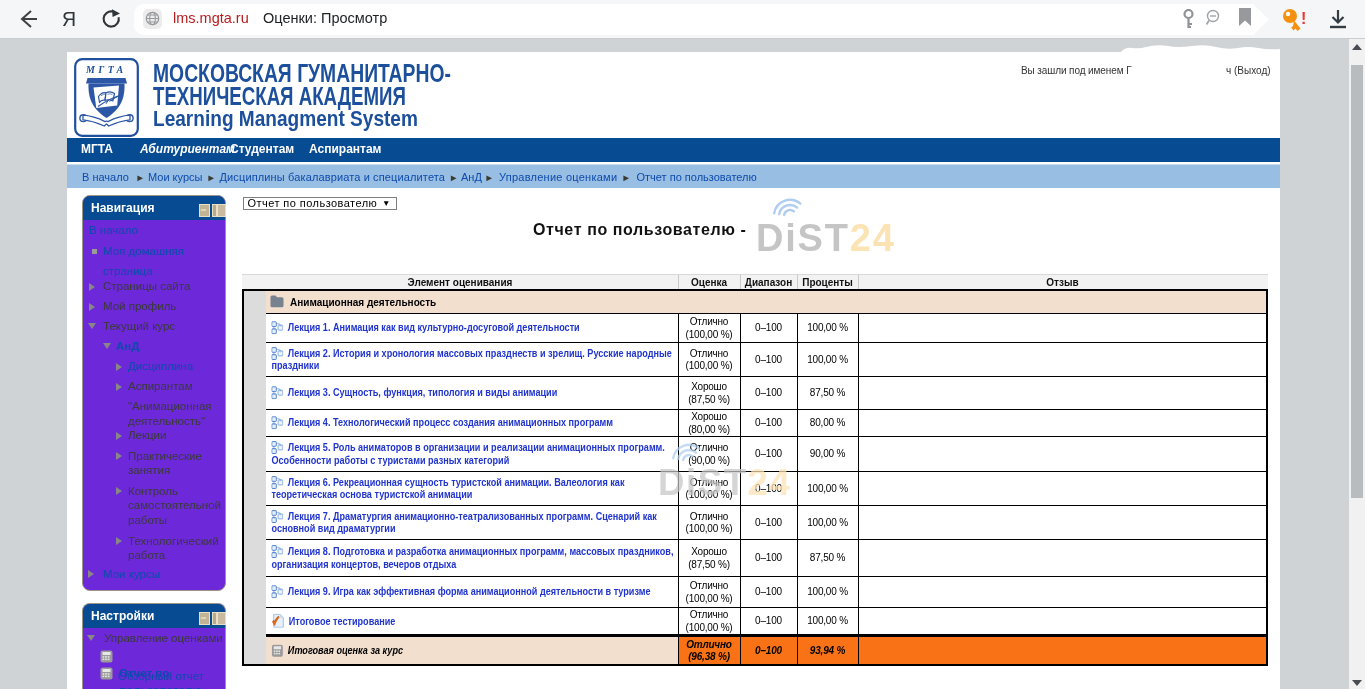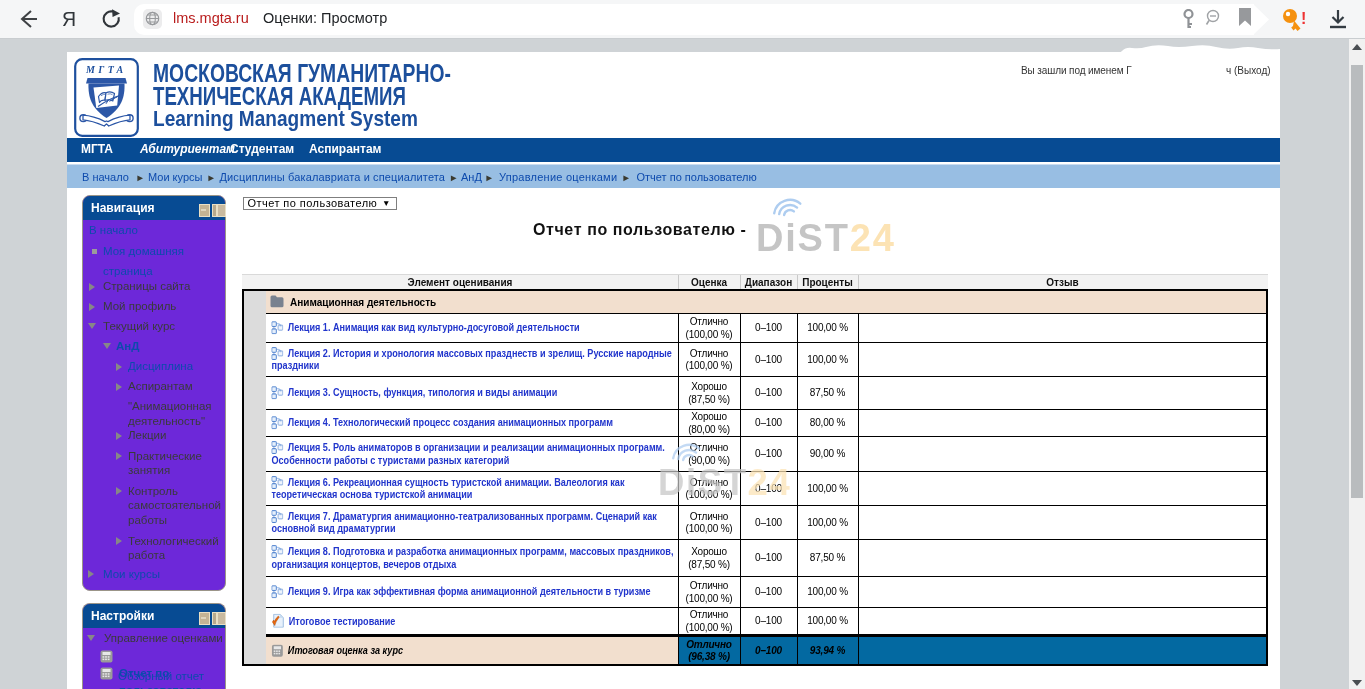--- a/index.html
+++ b/index.html
@@ -467,21 +467,21 @@
               <path d="M1 8.2 l2.6 3.6 q0.9 -3.8 5 -8.6 l-1.1 -0.9 q-2.9 2.5 -4.1 5.2 l-1 -1.2 Z" fill="#e8670e" stroke="#b14e08" stroke-width="0.5"></path>
             </svg><a>Итоговое тестирование</a></div>
           <div class="vline" style="left:412px;"></div>
           <div class="vline" style="left:474px;"></div>
           <div class="vline" style="left:531px;"></div>
           <div class="vline" style="left:592px;"></div>
           <div class="gcell" style="left:412px;width:62px;top:50%;transform:translateY(-50%);">Отлично<br>(100,00 %)</div>
           <div class="gcell" style="left:474px;width:57px;top:50%;transform:translateY(-50%);">0–100</div>
           <div class="gcell" style="left:531px;width:61px;top:50%;transform:translateY(-50%);">100,00 %</div>
         </div>
-      <div class="trow lrow final" style="top:346px;height:27px;border-bottom:none;background:#0369a1;">
+      <div class="trow lrow final" style="top:346px;height:27px;border-bottom:none;background:#f97316;">
           <div class="abs" style="left:0;top:0;width:412px;height:27px;background:#f2dfce;"></div>
           <div class="c1"><svg style="display:inline-block;vertical-align:-3px;margin-right:5px;" width="13" height="13" viewBox="0 0 13 13">
               <rect x="0.5" y="0.5" width="12" height="12" rx="2" fill="#9a9a9a"></rect>
               <rect x="2.5" y="2" width="8" height="3" fill="#e8e8e8"></rect>
               <g fill="#e8e8e8">
                 <rect x="2.5" y="6.2" width="1.8" height="1.5"></rect>
                 <rect x="5.1" y="6.2" width="1.8" height="1.5"></rect>
                 <rect x="7.7" y="6.2" width="1.8" height="1.5"></rect>
                 <rect x="2.5" y="8.6" width="1.8" height="1.5"></rect>
                 <rect x="5.1" y="8.6" width="1.8" height="1.5"></rect>

